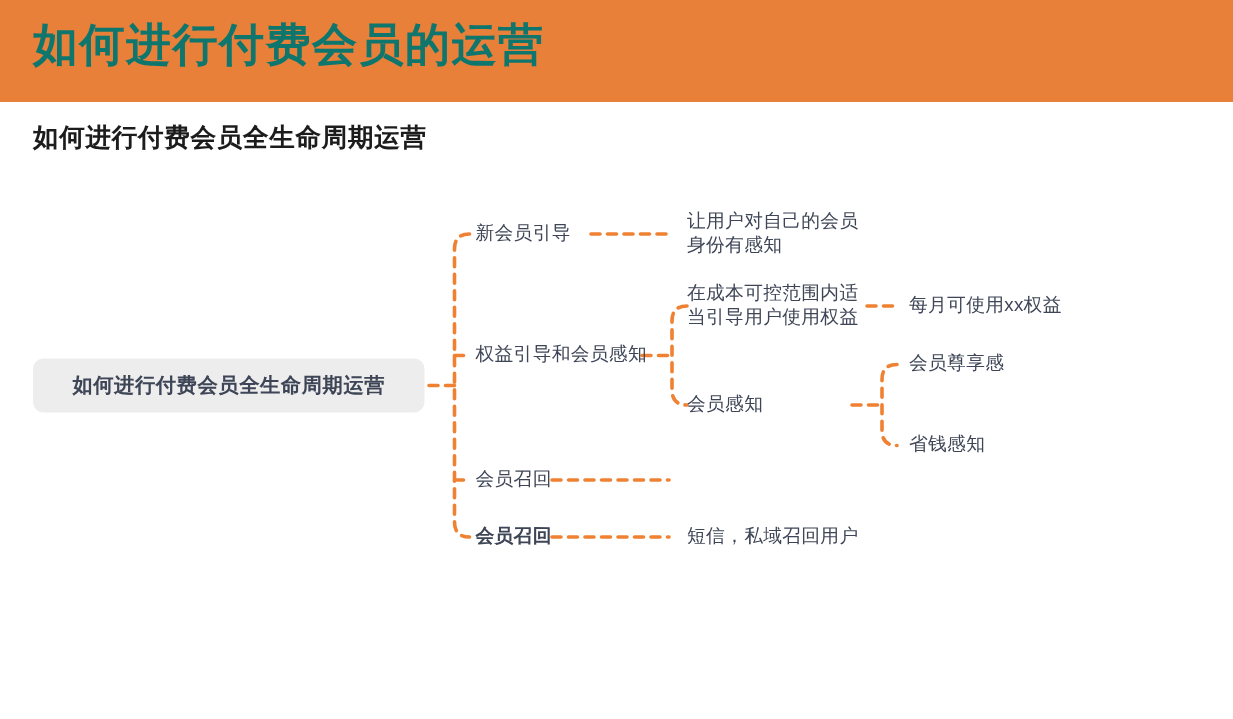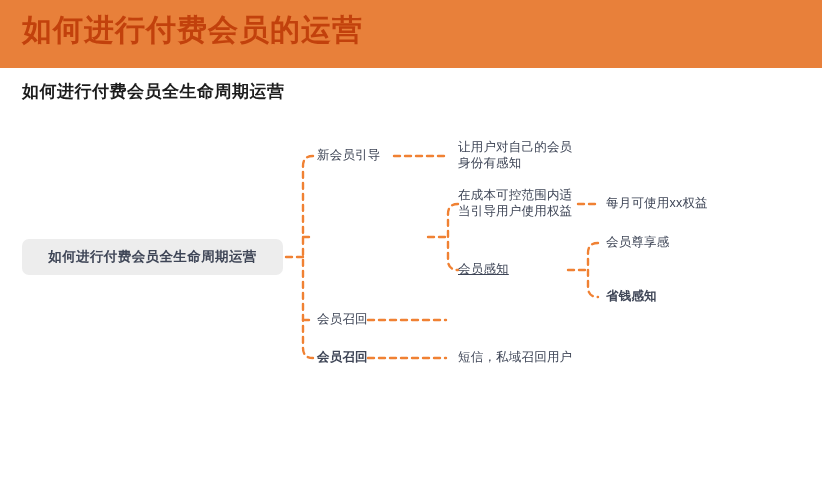--- a/index.html
+++ b/index.html
@@ -23,21 +23,21 @@
     width: 822px;
     height: 68px;
     background: #E8803A;
   }
   #header-title {
     position: absolute;
     left: 22px;
     top: 10px;
     font-size: 30px;
     font-weight: bold;
-    color: #c2410c;
+    color: #0f766e;
     letter-spacing: 1px;
     white-space: nowrap;
   }
   #subtitle {
     position: absolute;
     left: 22px;
     top: 80px;
     font-size: 17px;
     font-weight: bold;
     color: #1c1c1c;
@@ -130,27 +130,28 @@
       <path d="M 568 150 L 588 150"></path>
       <path d="M 598 123 Q 588 123 588 133 L 588 167 Q 588 177 598 177"></path>
     </g>
   </svg>
 
   <div id="root-node">
     <span id="root-node-label">如何进行付费会员全生命周期运营</span>
   </div>
 
   <div class="node" style="left:317px; top:27px;">新会员引导</div>
+  <div class="node" style="left:317px; top:108px;">权益引导和会员感知</div>
   <div class="node" style="left:317px; top:191px;">会员召回</div>
   <div class="node" style="left:317px; top:229px;font-weight:bold;">会员召回</div>
 
   <div class="node" style="left:458px; top:19px;font-family:Liberation Serif, serif;">让用户对自己的会员
 身份有感知</div>
   <div class="node" style="left:458px; top:67px;">在成本可控范围内适
 当引导用户使用权益</div>
-  <div class="node" style="left:458px; top:141px;text-decoration:underline;">会员感知</div>
+  <div class="node" style="left:458px; top:141px;">会员感知</div>
   <div class="node" style="left:458px; top:229px;">短信，私域召回用户</div>
 
   <div class="node" style="left:606px; top:75px;">每月可使用xx权益</div>
   <div class="node" style="left:606px; top:114px;">会员尊享感</div>
-  <div class="node" style="left:606px; top:168px;font-weight:bold;">省钱感知</div>
+  <div class="node" style="left:606px; top:168px;">省钱感知</div>
 
 </div>
 
 </body></html>

